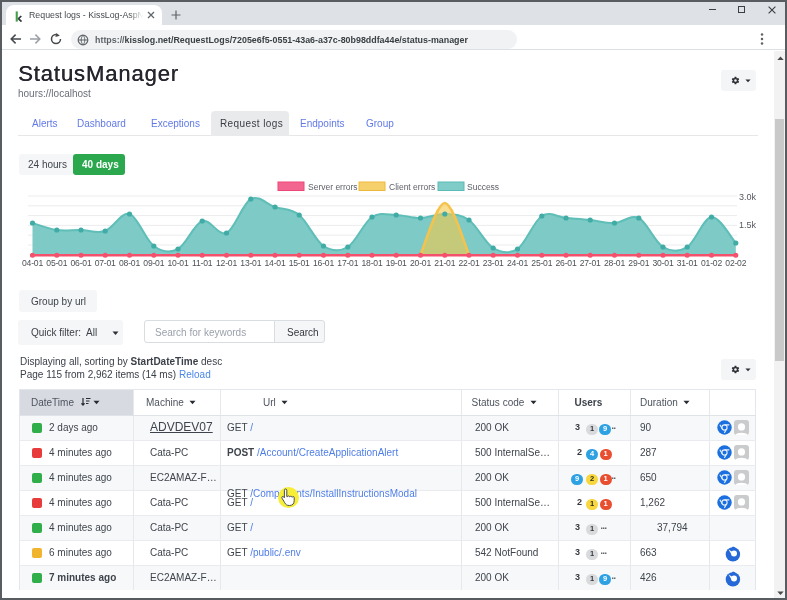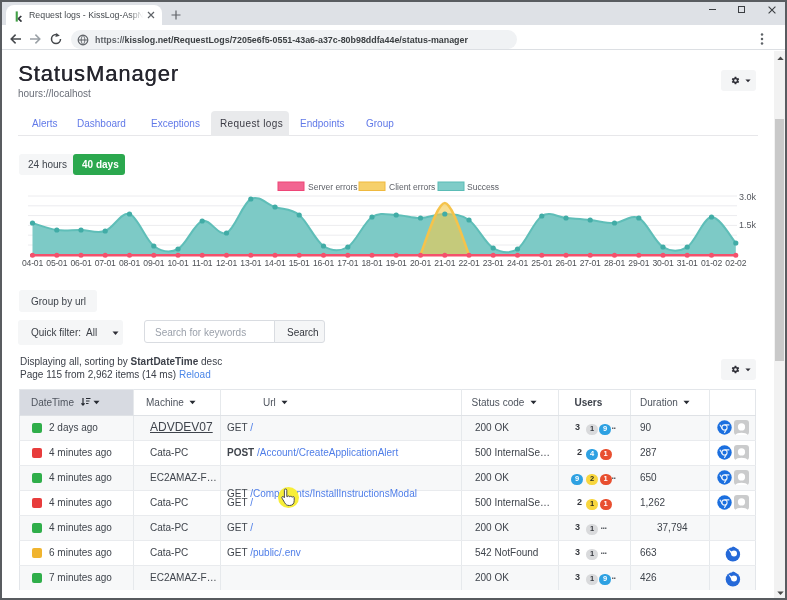--- a/index.html
+++ b/index.html
@@ -366,21 +366,21 @@
     <span class="abs" style="left:567px;top:160px;width:12px;height:10.5px;border-radius:5.5px;background:#d9dadc;color:#36393f;font-size:7.5px;font-weight:bold;text-align:center;line-height:10.5px;">1</span>
     <span class="abs" style="left:581.5px;top:155.5px;font-size:9px;font-weight:bold;color:#51555c;line-height:13px;letter-spacing:-0.5px;">...</span>
 <div class="abs" style="left:621px;top:157.0px;font-size:10px;line-height:13px;color:#3f444c;">663</div>
 <div class="abs" style="left:706px;top:157px;"><svg width="16" height="16" viewBox="0 0 16 16" style="vertical-align:top;">
         <circle cx="7.9" cy="8.4" r="7.2" fill="#2569d8"></circle>
         <path d="M7.0 1.6 C7.6 0.2 8.6 0.1 9.0 1.0 C9.6 0.8 10.2 1.2 10.4 2.2 L10.8 3.4 L8.2 4.6 Z" fill="#2569d8"></path>
         <circle cx="9.0" cy="7.6" r="3.0" fill="#fff"></circle>
         <path d="M3.4 3.2 L8.0 6.4 L6.4 8.2 Z" fill="#fff"></path>
       </svg></div>
 <div class="abs" style="left:13px;top:183.5px;width:10px;height:10px;border-radius:2px;background:#2fae4a;"></div>
-<div class="abs" style="left:30px;top:182.0px;font-size:10px;line-height:13px;color:#3f444c;">7 minutes ago</div>
+<div class="abs" style="left:30px;top:182.0px;font-size:10px;line-height:13px;color:#3f444c;font-weight:bold;">7 minutes ago</div>
 <div class="abs" style="left:131px;top:182.0px;font-size:10px;line-height:13px;color:#3f444c;">EC2AMAZ-F…</div>
 <div class="abs" style="left:456px;top:182.0px;font-size:10px;line-height:13px;color:#3f444c;">200 OK</div>
 <span class="abs" style="left:556px;top:181.5px;font-size:9px;font-weight:bold;color:#36393f;line-height:13px;">3</span>
     <span class="abs" style="left:567px;top:185px;width:12px;height:10.5px;border-radius:5.5px;background:#d9dadc;color:#36393f;font-size:7.5px;font-weight:bold;text-align:center;line-height:10.5px;">1</span>
     <span class="abs" style="left:580px;top:185px;width:12px;height:10.5px;border-radius:5.5px;background:#2ea1e2;color:#fff;font-size:7.5px;font-weight:bold;text-align:center;line-height:10.5px;">9</span>
     <span class="abs" style="left:592.5px;top:180.5px;font-size:9px;font-weight:bold;color:#51555c;line-height:13px;letter-spacing:-0.5px;">..</span>
 <div class="abs" style="left:621px;top:182.0px;font-size:10px;line-height:13px;color:#3f444c;">426</div>
 <div class="abs" style="left:706px;top:182px;"><svg width="16" height="16" viewBox="0 0 16 16" style="vertical-align:top;">
         <circle cx="7.9" cy="8.4" r="7.2" fill="#2569d8"></circle>
         <path d="M7.0 1.6 C7.6 0.2 8.6 0.1 9.0 1.0 C9.6 0.8 10.2 1.2 10.4 2.2 L10.8 3.4 L8.2 4.6 Z" fill="#2569d8"></path>

